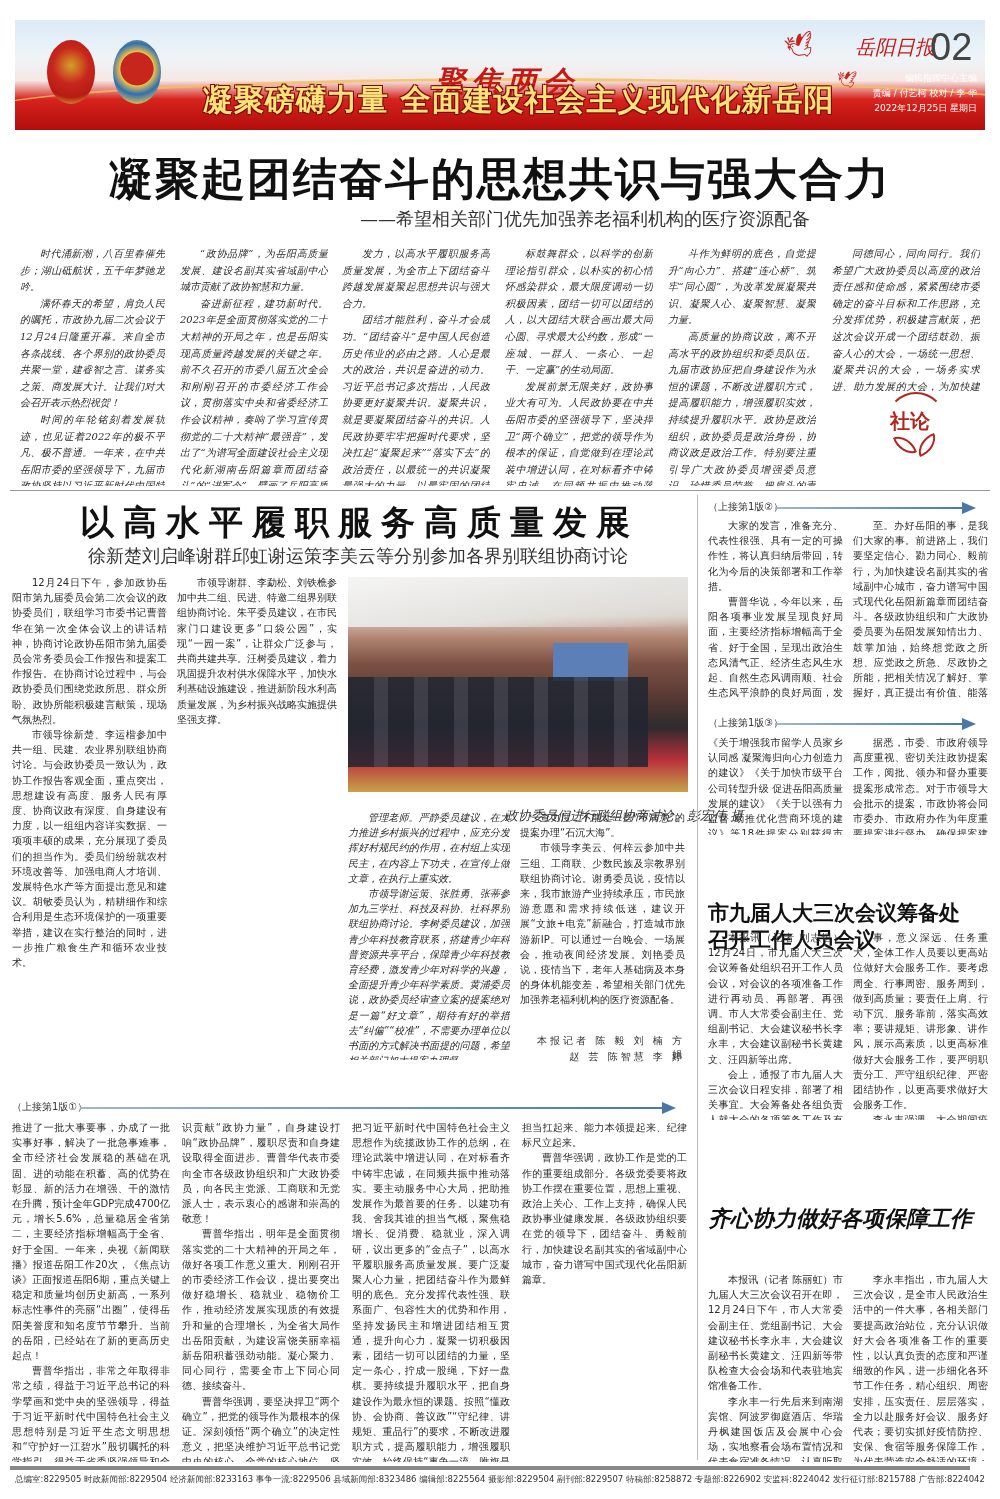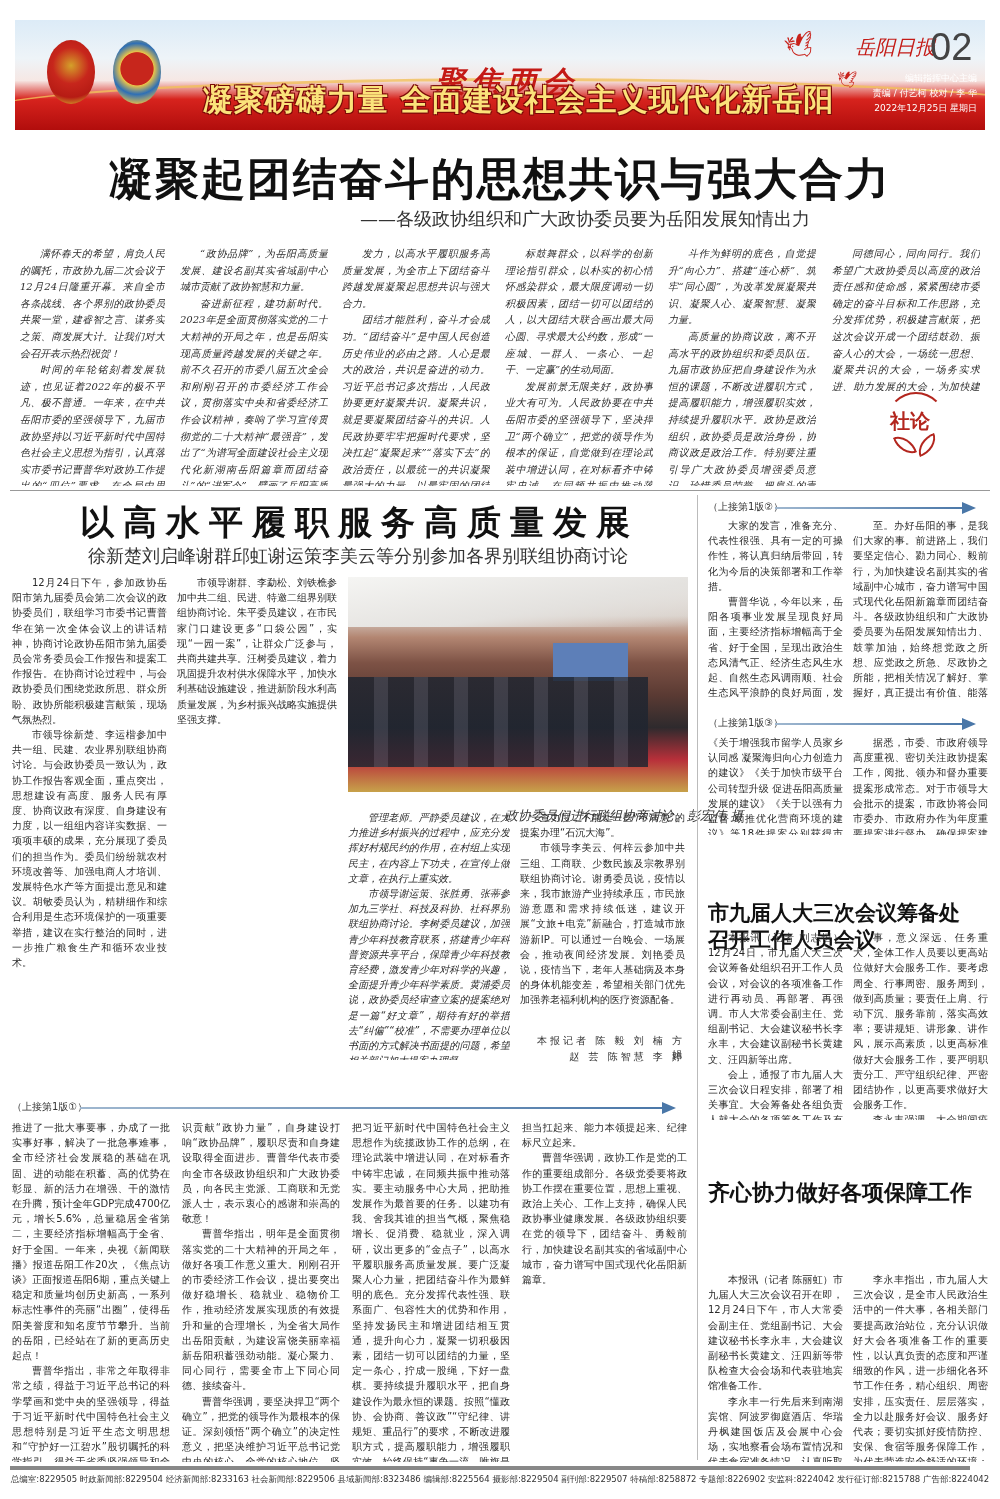--- a/index.html
+++ b/index.html
@@ -92,23 +92,24 @@
   <div class="bird b1">🕊</div>
   <div class="bird b2">🕊</div>
   <div class="paper-name">岳阳日报</div>
   <div class="page-no">02</div>
   <div class="meta m1">编辑指挥中心主编</div>
   <div class="meta m2">责编 / 付艺柯  校对 / 李 华</div>
   <div class="meta m3">2022年12月25日 星期日</div>
 </div>
 
 <h1 class="hl-main">凝聚起团结奋斗的思想共识与强大合力</h1>
-<div class="hl-sub">——各级政协组织和广大政协委员要为岳阳发展知情出力</div>
+<div class="hl-sub">——希望相关部门优先加强养老福利机构的医疗资源配备</div>
 
 <div class="col ed" style="left:20px; top:246px; width:145px; height:240px;">
+    <p>时代涌新潮，八百里春催先步；湖山砥航状，五千年梦驰龙吟。</p>
     <p style="text-indent: 2em;">满怀春天的希望，肩负人民的嘱托，市政协九届二次会议于12月24日隆重开幕。来自全市各条战线、各个界别的政协委员共聚一堂，建睿智之言、谋务实之策、商发展大计。让我们对大会召开表示热烈祝贺！</p>
     <p style="text-indent: 2em;">时间的年轮铭刻着发展轨迹，也见证着2022年的极不平凡、极不普通。一年来，在中共岳阳市委的坚强领导下，九届市政协坚持以习近平新时代中国特色社会主义思想为指引，认真落实市委书记曹普华对政协工作提出的“四位”要求，在全局中思考、在大局下行动，政治站位展现“政协担当”，建言资政彰显“政协作为”，凝聚共识贡献“政协力量”，自身建设打响</p>
   </div>
 <div class="col ed" style="left:180px; top:246px; width:148px; height:240px;">
     <p>“政协品牌”，为岳阳高质量发展、建设名副其实省域副中心城市贡献了政协智慧和力量。</p>
     <p style="text-indent: 2em;">奋进新征程，建功新时代。2023年是全面贯彻落实党的二十大精神的开局之年，也是岳阳实现高质量跨越发展的关键之年。前不久召开的市委八届五次全会和刚刚召开的市委经济工作会议，贯彻落实中央和省委经济工作会议精神，奏响了学习宣传贯彻党的二十大精神“最强音”，发出了“为谱写全面建设社会主义现代化新湖南岳阳篇章而团结奋斗”的“进军令”，擘画了岳阳高质量跨越发展的“新蓝图”。人民政协要紧紧围绕团结和民主两大主题，充分发挥专门协商机构作用，坚持发扬民主和增进团结相互贯通、建言资政和凝聚共识双向</p>
   </div>
 <div class="col ed" style="left:342px; top:246px; width:148px; height:240px;">
     <p>发力，以高水平履职服务高质量发展，为全市上下团结奋斗跨越发展凝聚起思想共识与强大合力。</p>
     <p style="text-indent: 2em;">团结才能胜利，奋斗才会成功。“团结奋斗”是中国人民创造历史伟业的必由之路。人心是最大的政治，共识是奋进的动力。习近平总书记多次指出，人民政协要更好凝聚共识。凝聚共识，就是要凝聚团结奋斗的共识。人民政协要牢牢把握时代要求，坚决扛起“凝聚起来”“落实下去”的政治责任，以最统一的共识凝聚最强大的力量，以最牢固的团结进行最有力的奋斗！</p>
@@ -192,21 +193,21 @@
 </div>
 <div class="col" style="left:708px; top:930px; width:135px; height:190px;">
     <p>本报讯（记者 刘志恒）12月24日，市九届人大三次会议筹备处组织召开工作人员会议，对会议的各项准备工作进行再动员、再部署、再强调。市人大常委会副主任、党组副书记、大会建议秘书长李永丰，大会建议副秘书长黄建文、汪四新等出席。</p>
     <p style="text-indent: 2em;">会上，通报了市九届人大三次会议日程安排，部署了相关事宜。大会筹备处各组负责人就大会的各项筹备工作及有关注意事项进行了发言。据悉，市九届人大三次会议定于2022年12月26日上午开幕，12月29日上午闭幕。</p>
   </div>
 <div class="col" style="left:853px; top:930px; width:135px; height:190px;">
     <p>事，意义深远、任务重大，全体工作人员要以更高站位做好大会服务工作。要考虑周全、行事周密、服务周到，做到高质量；要责任上肩、行动下沉、服务靠前，落实高效率；要讲规矩、讲形象、讲作风，展示高素质，以更高标准做好大会服务工作，要严明职责分工、严守组织纪律、严密团结协作，以更高要求做好大会服务工作。</p>
     <p style="text-indent: 2em;">李永丰强调，大会期间疫情防控工作不仅关系到大会能否顺利召开，还关系着与会人员自身及家人的健康平安。要按照“谁派出、谁监测、谁负责”的原则，严格落实参会人员个人防控责任，不折不扣地遵守防疫要求，把大会防疫工作落到实处，确保大会顺利圆满召开。</p>
   </div>
 
-<div class="hl3" style="top:1179px; font-size:22px;">
+<div class="hl3" style="top:1205px; font-size:22px;font-style:italic;">
   <div>齐心协力做好各项保障工作</div>
 </div>
 <div class="col" style="left:708px; top:1272px; width:135px; height:190px;">
     <p>本报讯（记者 陈丽虹）市九届人大三次会议召开在即，12月24日下午，市人大常委会副主任、党组副书记、大会建议秘书长李永丰，大会建议副秘书长黄建文、汪四新等带队检查大会会场和代表驻地宾馆准备工作。</p>
     <p style="text-indent: 2em;">李永丰一行先后来到南湖宾馆、阿波罗御庭酒店、华瑞丹枫建国饭店及会展中心会场，实地察看会场布置情况和代表食宿准备情况，认真听取关于会场布置、疫情防控、食宿安排、安全保卫等方面的情况，并就细节问题提出了改进意见和要求。</p>
   </div>
 <div class="col" style="left:853px; top:1272px; width:135px; height:190px;">
     <p>李永丰指出，市九届人大三次会议，是全市人民政治生活中的一件大事，各相关部门要提高政治站位，充分认识做好大会各项准备工作的重要性，以认真负责的态度和严谨细致的作风，进一步细化各环节工作任务，精心组织、周密安排，压实责任、层层落实，全力以赴服务好会议、服务好代表；要切实抓好疫情防控、安保、食宿等服务保障工作，为代表营造安全舒适的环境；要加强沟通、联系与衔接，齐心协力做好各项保障工作，确保大会取得圆满成功。</p>
   </div>
 
@@ -224,13 +225,13 @@
   </div>
 <div class="col" style="left:352px; top:1120px; width:158px; height:342px;">
     <p style="text-indent:0">把习近平新时代中国特色社会主义思想作为统揽政协工作的总纲，在理论武装中增进认同，在对标看齐中铸牢忠诚，在同频共振中推动落实。要主动服务中心大局，把助推发展作为最首要的任务。以建功有我、舍我其谁的担当气概，聚焦稳增长、促消费、稳就业，深入调研，议出更多的“金点子”，以高水平履职服务高质量发展。要广泛凝聚人心力量，把团结奋斗作为最鲜明的底色。充分发挥代表性强、联系面广、包容性大的优势和作用，坚持发扬民主和增进团结相互贯通，提升向心力，凝聚一切积极因素，团结一切可以团结的力量，坚定一条心，拧成一股绳，下好一盘棋。要持续提升履职水平，把自身建设作为最永恒的课题。按照“懂政协、会协商、善议政”“守纪律、讲规矩、重品行”的要求，不断改进履职方式，提高履职能力，增强履职实效，始终保持“事争一流、唯旗是夺”的精神状态和“拿事当事、认真较真”的斗争精神，真正把责任</p>
   </div>
 <div class="col" style="left:522px; top:1120px; width:165px; height:342px;">
     <p style="text-indent:0">担当扛起来、能力本领提起来、纪律标尺立起来。</p>
     <p style="text-indent: 2em;">曹普华强调，政协工作是党的工作的重要组成部分。各级党委要将政协工作摆在重要位置，思想上重视、政治上关心、工作上支持，确保人民政协事业健康发展。各级政协组织要在党的领导下，团结奋斗、勇毅前行，加快建设名副其实的省域副中心城市，奋力谱写中国式现代化岳阳新篇章。</p>
   </div>
 
 <div class="footer-bar"></div>
-<div class="footer">总编室:8229505  时政新闻部:8229504  经济新闻部:8233163  社会新闻部:8229506  县域新闻部:8323486  编辑部:8225564  摄影部:8229504  副刊部:8229507  特稿部:8258872  专题部:8226902  安监科:8224042  发行征订部:8215788  广告部:8224042</div>
+<div class="footer">总编室:8229505  时政新闻部:8229504  经济新闻部:8233163  事争一流:8229506  县域新闻部:8323486  编辑部:8225564  摄影部:8229504  副刊部:8229507  特稿部:8258872  专题部:8226902  安监科:8224042  发行征订部:8215788  广告部:8224042</div>
 
 </body></html>

